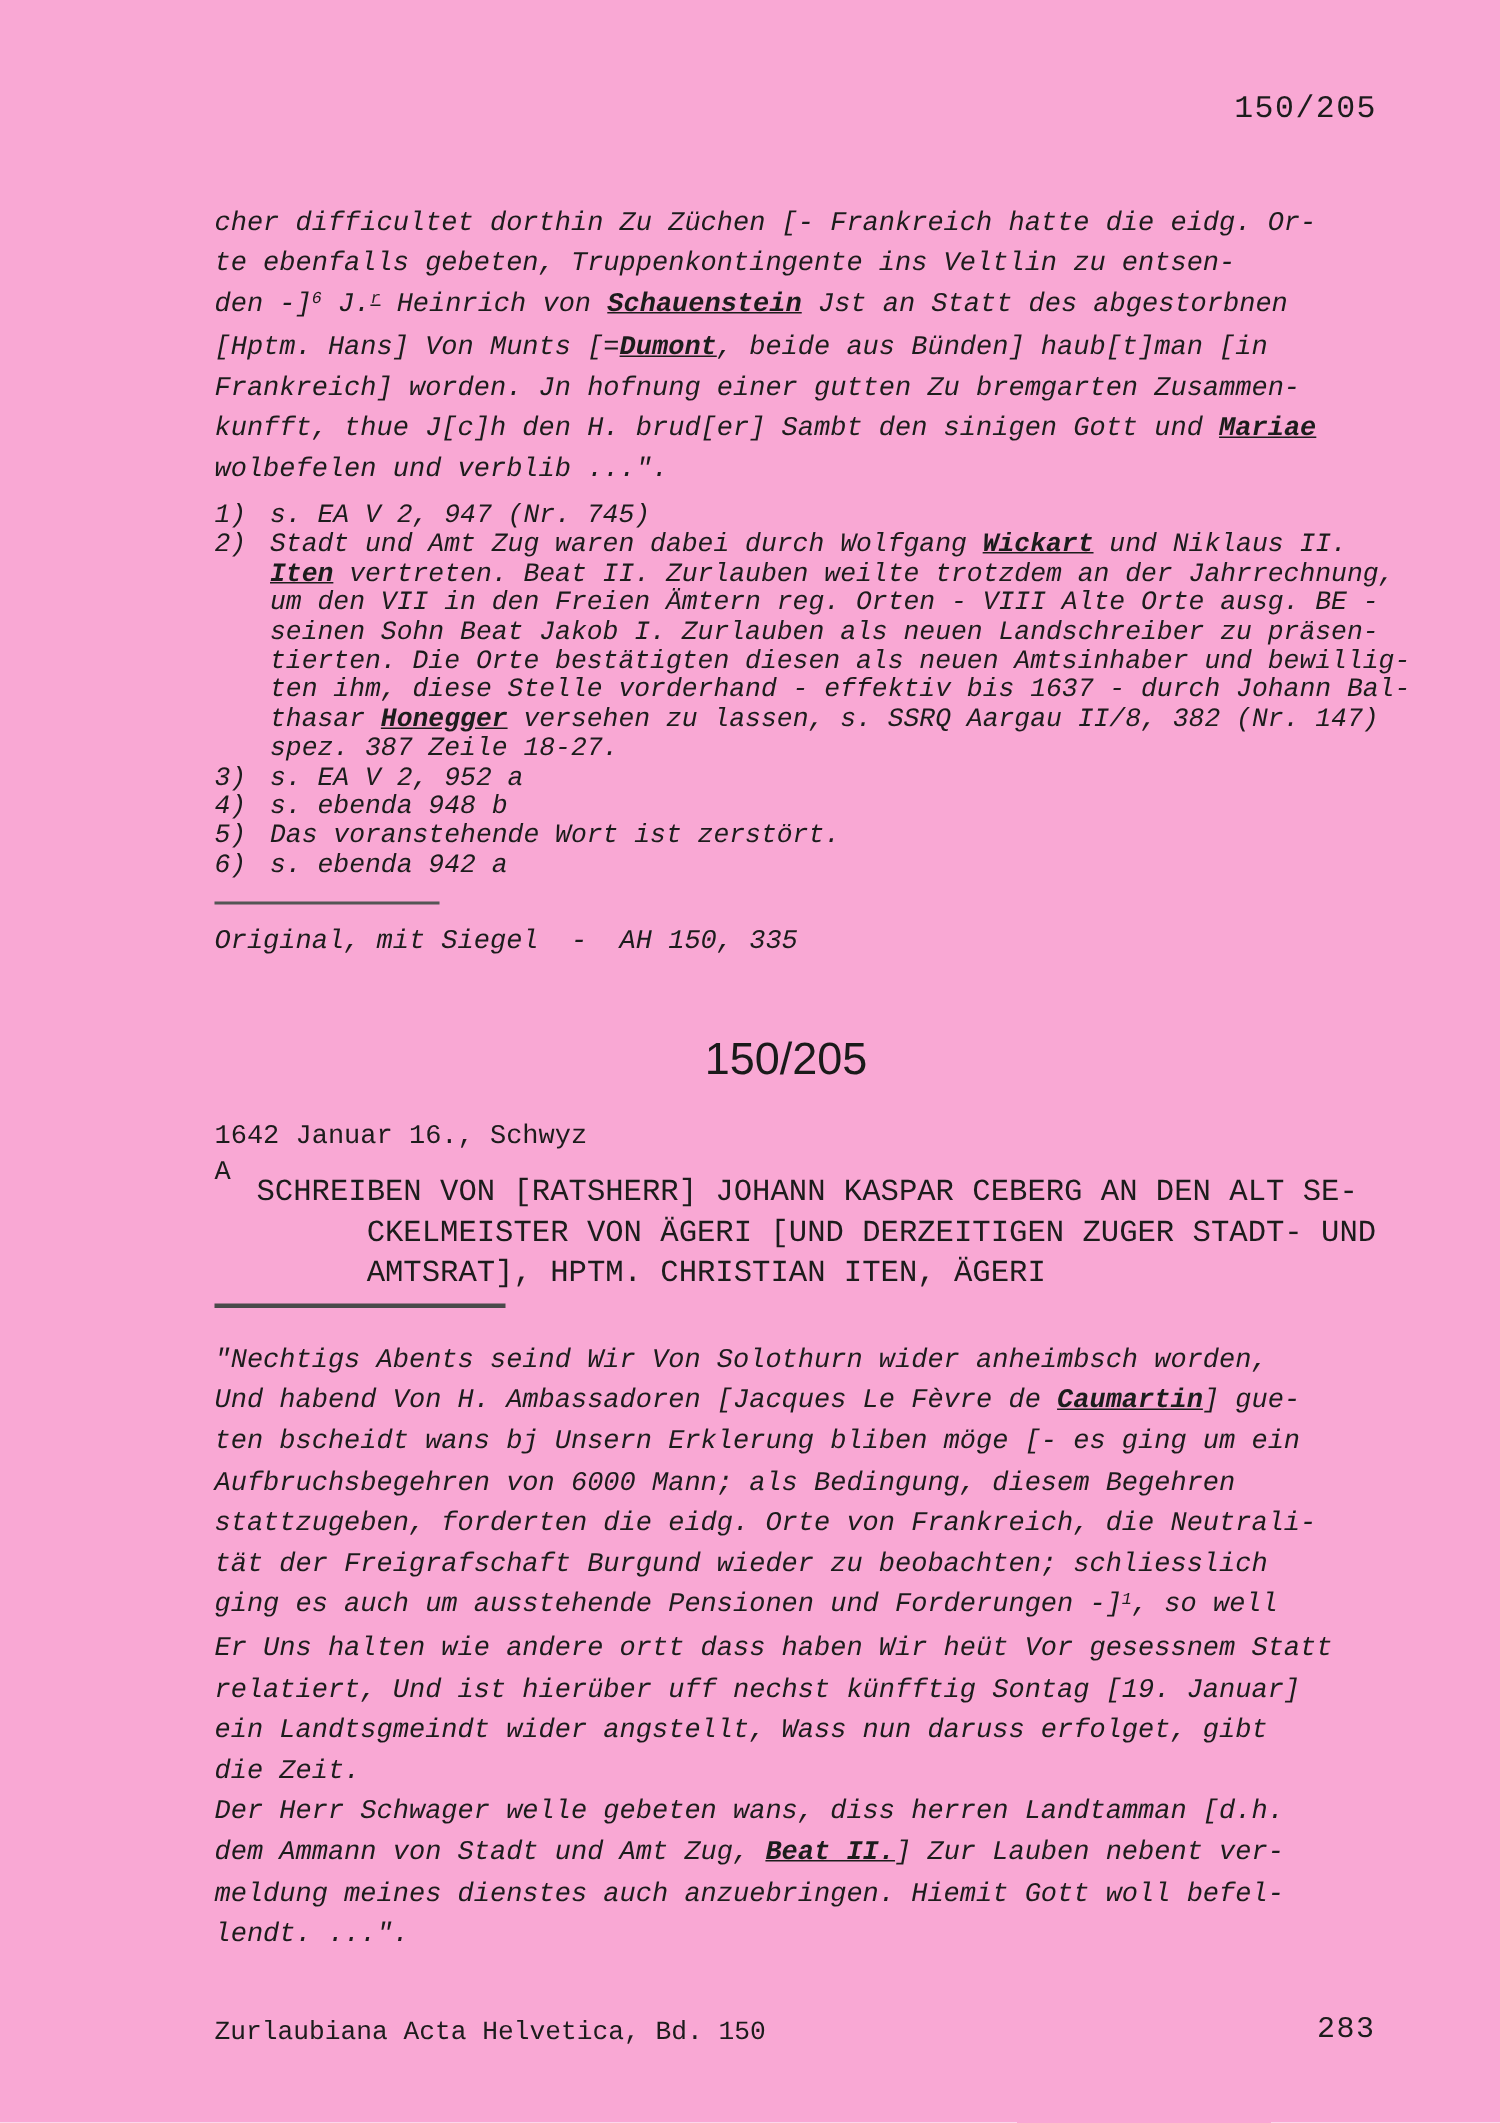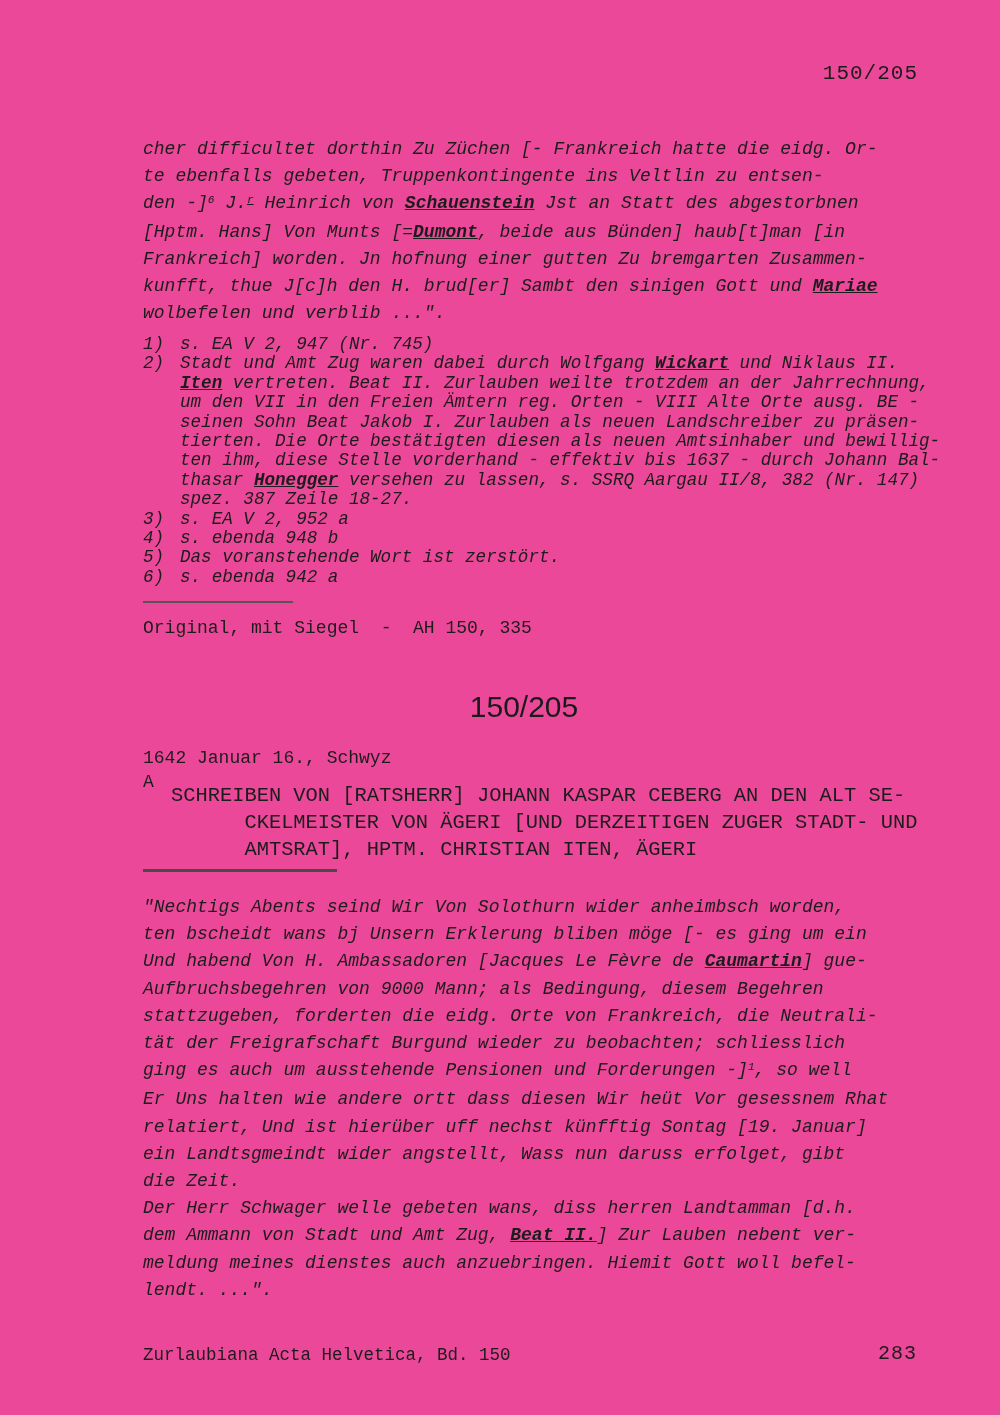--- a/index.html
+++ b/index.html
@@ -1,19 +1,19 @@
 <!DOCTYPE html>
 <html><head>
 <meta charset="utf-8">
 <style>
   html,body{margin:0;padding:0;background:#ffffff;}
   .page{
     position:relative;
     width:1000px;height:1415px;
-    background:#ec4899;
+    background:#f9a8d4;
     font-family:"Liberation Mono","DejaVu Sans Mono",monospace;
     color:#1c1c1c;
     overflow:hidden;
   }
   .tline{white-space:pre;}
   .b{font-weight:bold;text-decoration:underline;}
   .sup{font-size:0.62em;position:relative;top:-0.48em;}
   .u{text-decoration:underline;}
 
   .running-head{
@@ -28,21 +28,21 @@
     position:absolute;top:335px;left:143px;
     font-size:17.6px;line-height:19.4px;font-style:italic;
   }
   .fn-row{display:flex;}
   .fn-label{flex:none;width:37px;}
   .rule{position:absolute;background:#555555;}
   .rule1{top:601px;left:143px;width:150px;height:2px;}
   .rule2{top:869px;left:143px;width:194px;height:3px;background:#4a4a4a;}
   .signature{
     position:absolute;top:616px;left:143px;
-    font-size:18px;line-height:24px;white-space:pre;
+    font-size:18px;line-height:24px;white-space:pre;font-style:italic;
   }
   .entry-number{
     position:absolute;top:690px;left:143px;width:762px;
     text-align:center;
     font-family:"Liberation Sans","DejaVu Sans",sans-serif;
     font-size:30px;line-height:34px;color:#1a1a1a;
   }
   .dateline{
     position:absolute;top:746px;left:143px;width:757px;
     display:flex;justify-content:space-between;
@@ -144,27 +144,27 @@
   <div class="title">
       <div class="tline"><span>SCHREIBEN VON [RATSHERR] JOHANN KASPAR CEBERG AN DEN ALT SE-</span></div>
       <div class="tline"><span>      CKELMEISTER VON ÄGERI [UND DERZEITIGEN ZUGER STADT- UND</span></div>
       <div class="tline"><span>      AMTSRAT], HPTM. CHRISTIAN ITEN, ÄGERI</span></div>
     </div>
 
   <div class="rule rule2"></div>
 
   <div class="entry-body">
       <div class="tline"><span>"Nechtigs Abents seind Wir Von Solothurn wider anheimbsch worden,</span></div>
+      <div class="tline"><span>Und habend Von H. Ambassadoren [Jacques Le Fèvre de </span><span class="b">Caumartin</span><span>] gue-</span></div>
       <div class="tline"><span>ten bscheidt wans bj Unsern Erklerung bliben möge [- es ging um ein</span></div>
-      <div class="tline"><span>Und habend Von H. Ambassadoren [Jacques Le Fèvre de </span><span class="b">Caumartin</span><span>] gue-</span></div>
-      <div class="tline"><span>Aufbruchsbegehren von 9000 Mann; als Bedingung, diesem Begehren</span></div>
+      <div class="tline"><span>Aufbruchsbegehren von 6000 Mann; als Bedingung, diesem Begehren</span></div>
       <div class="tline"><span>stattzugeben, forderten die eidg. Orte von Frankreich, die Neutrali-</span></div>
       <div class="tline"><span>tät der Freigrafschaft Burgund wieder zu beobachten; schliesslich</span></div>
       <div class="tline"><span>ging es auch um ausstehende Pensionen und Forderungen -]</span><span class="sup">1</span><span>, so well</span></div>
-      <div class="tline"><span>Er Uns halten wie andere ortt dass diesen Wir heüt Vor gesessnem Rhat</span></div>
+      <div class="tline"><span>Er Uns halten wie andere ortt dass haben Wir heüt Vor gesessnem Statt</span></div>
       <div class="tline"><span>relatiert, Und ist hierüber uff nechst künfftig Sontag [19. Januar]</span></div>
       <div class="tline"><span>ein Landtsgmeindt wider angstellt, Wass nun daruss erfolget, gibt</span></div>
       <div class="tline"><span>die Zeit.</span></div>
       <div class="tline"><span>Der Herr Schwager welle gebeten wans, diss herren Landtamman [d.h.</span></div>
       <div class="tline"><span>dem Ammann von Stadt und Amt Zug, </span><span class="b">Beat II.</span><span>] Zur Lauben nebent ver-</span></div>
       <div class="tline"><span>meldung meines dienstes auch anzuebringen. Hiemit Gott woll befel-</span></div>
       <div class="tline"><span>lendt. ...".</span></div>
     </div>
 
   <div class="footer">

